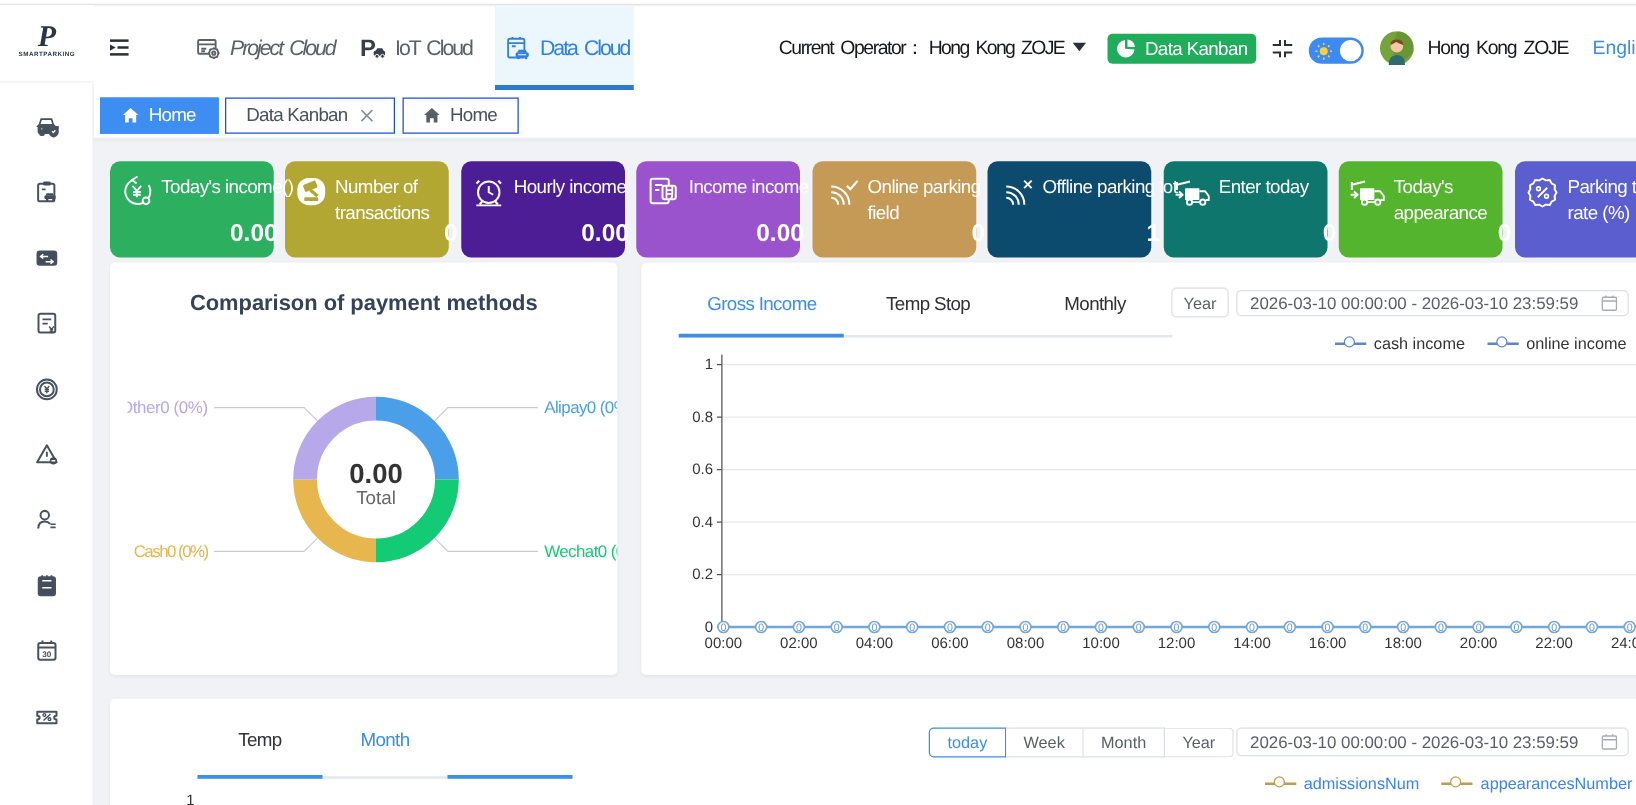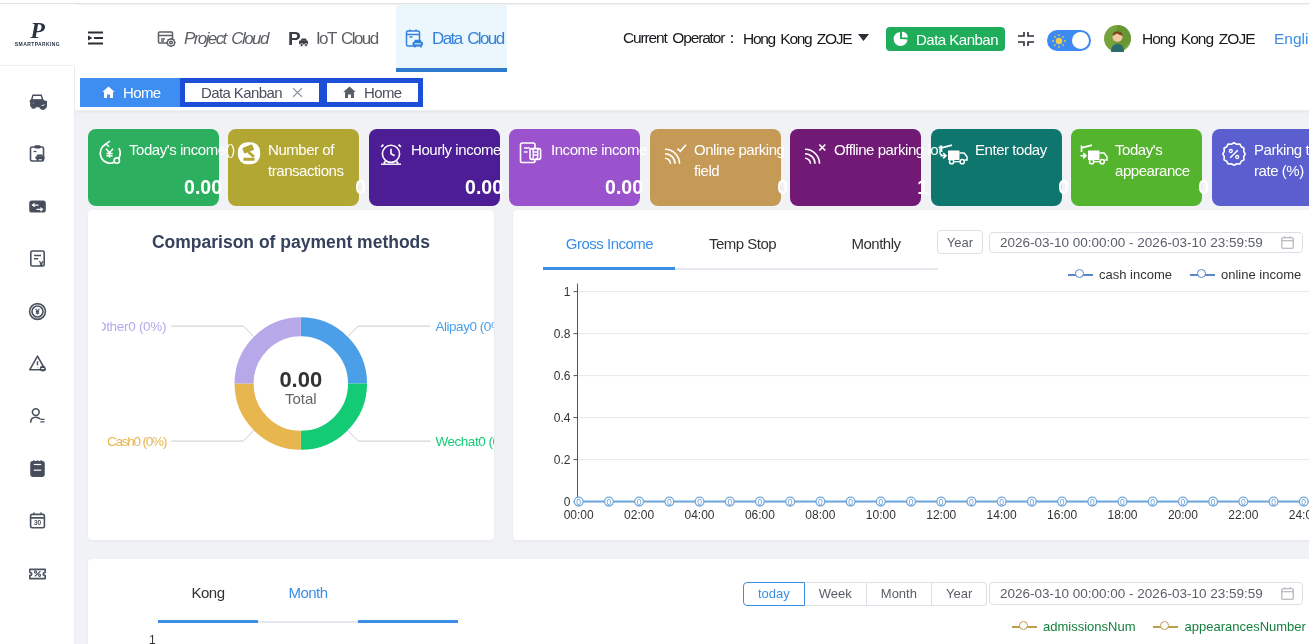--- a/index.html
+++ b/index.html
@@ -21,21 +21,21 @@
 
 #topbar { left:75px; top:5px; width:1281px; height:67px; background:#fff; z-index:31; }
 #hamb { position:absolute; left:13px; top:26px; width:15px; height:14px; }
 .navitem { position:absolute; top:0; height:67px; display:flex; align-items:center; font-size:17px; color:#5c6066; white-space:nowrap; letter-spacing:-1.6px; word-spacing:2.5px; }
 .navitem svg { margin-right:7px; }
 #nav3 { background:#ecf6fd; }
 #nav3 .underline { position:absolute; left:0; bottom:-4px; width:100%; height:4px; background:#2e7ad1; }
 
 
 #tagsrow { left:75px; top:72px; width:1281px; height:39px; background:#fff; border-bottom:1px solid #eceef2; box-shadow:0 1px 3px rgba(0,21,41,.06); z-index:20; }
-.tag { position:absolute; top:6px; height:29px; display:flex; align-items:center; font-size:15px; padding:0 16px; background:#fff; border:5px solid #1d4ed8; color:#495060; letter-spacing:-0.6px; }
+.tag { position:absolute; top:6px; height:29px; display:flex; align-items:center; font-size:15px; padding:0 16px; background:#fff; border:1px solid #1d4ed8; color:#495060; letter-spacing:-0.6px; }
 .tag svg { margin-right:8px; }
 .tag.active { background:#3e8ef2; border-color:#3e8ef2; color:#fff; padding:0 17px; }
 
 
 .card { position:absolute; top:129px; width:131px; height:77px; border-radius:8px; color:#fff; }
 .card .hd { display:flex; margin:10px 0 0 8px; align-items:flex-start; position:relative; z-index:3; }
 .card .hd svg { flex:none; margin-right:6px; margin-top:1px; }
 .card .tt { font-size:15px; line-height:21px; white-space:nowrap; letter-spacing:-0.45px; }
 .card .tt.wrap { white-space:normal; width:110px; flex:none; }
 .card .val { position:absolute; right:-3px; bottom:7px; font-size:19.5px; font-weight:bold; white-space:nowrap; z-index:3; }
@@ -315,21 +315,21 @@
           <svg width="30" height="30" viewBox="0 0 30 30" fill="none" stroke="#fff" stroke-width="1.6">
             <path d="M7 18.2 A5.5 5.5 0 0 1 12.5 23.7"></path>
             <path d="M7 13.7 A10 10 0 0 1 17 23.7"></path>
             <path d="M7 9.2 A14.5 14.5 0 0 1 21.5 23.7"></path>
             <path d="M19.5 8.7 L22.3 11.3 L28 4.7" stroke-width="1.7"></path>
           </svg>
           <div class="tt wrap">Online parking field</div>
         </div>
         <div class="val d1">0</div>
       </div>
-      <div class="card abs" style="left: 790px; background: #701a75; --c: #7d8494;">
+      <div class="card abs" style="left: 790px; background: #0c4a6e; --c: #7d8494;">
         <div class="hd">
           <svg width="30" height="30" viewBox="0 0 30 30" fill="none" stroke="#fff" stroke-width="1.6">
             <path d="M7 18.2 A5.5 5.5 0 0 1 12.5 23.7"></path>
             <path d="M7 13.7 A10 10 0 0 1 17 23.7"></path>
             <path d="M7 9.2 A14.5 14.5 0 0 1 21.5 23.7"></path>
             <path d="M21.3 4.5 l6 6 M27.3 4.5 l-6 6" stroke-width="1.6"></path>
           </svg>
           <div class="tt ">Offline parking lot</div>
         </div>
         <div class="val d1">1</div>
@@ -522,42 +522,42 @@
         <text x="700.32" y="224.6" font-size="8.5" fill="#6d9fd2" text-anchor="middle" font-family="Liberation Sans">0</text>
         <circle cx="730.5300000000001" cy="221.6" r="4.4" fill="#fff" stroke="#74a8dc" stroke-width="1.3"></circle>
         <text x="730.5300000000001" y="224.6" font-size="8.5" fill="#6d9fd2" text-anchor="middle" font-family="Liberation Sans">0</text>
         <circle cx="760.74" cy="221.6" r="4.4" fill="#fff" stroke="#74a8dc" stroke-width="1.3"></circle>
         <text x="760.74" y="224.6" font-size="8.5" fill="#6d9fd2" text-anchor="middle" font-family="Liberation Sans">0</text>
       </svg>
   </div>
 
   <div class="panel" id="panelB">
     <div class="etabs" style="left:70px; top:14px;">
-      <div class="etab" style="width:100px; text-align:center;">Kong</div>
+      <div class="etab" style="width:100px; text-align:center;">Temp</div>
       <div class="etab on" style="width:100px; text-align:center;">Month</div>
     </div>
     <div class="tabline" style="left:70px; top:61px; width:300px;">
       <div class="gray"></div>
       <div class="blue" style="left:0; width:100px;"></div>
       <div class="blue" style="left:200px; width:100px;"></div>
     </div>
     <div class="btngrp" style="left:655px; top:23px;">
       <div class="b on">today</div>
       <div class="b">Week</div>
       <div class="b">Month</div>
       <div class="b">Year</div>
     </div>
     <div class="datebox" style="left:901px; top:23px; width:314px; height:23px;">
       <span style="margin-left:10px;">2026-03-10 00:00:00 - 2026-03-10 23:59:59</span>
       <svg class="cal" width="13" height="13" viewBox="0 0 13 13" fill="none" stroke="#a8abb2" stroke-width="1.1">
         <rect x="0.8" y="1.8" width="11.4" height="10.4" rx="1"></rect>
         <path d="M0.8 4.8 H12.2 M3.8 1.8 V0.3 M9.2 1.8 V0.3"></path>
       </svg>
     </div>
-    <div class="clegend" style="left:924px; top:60px; color:#15803d;">
+    <div class="clegend" style="left:924px; top:60px; color:#3b82f6;">
       <span class="mk" style="color:#bb9e4d;">
           <i></i>
           <b></b>
         </span>
         <span class="lb">admissionsNum</span>
       <span class="mk" style="color:#bb9e4d;">
           <i></i>
           <b></b>
         </span>
         <span class="lb" style="margin-right:0;">appearancesNumber</span>

